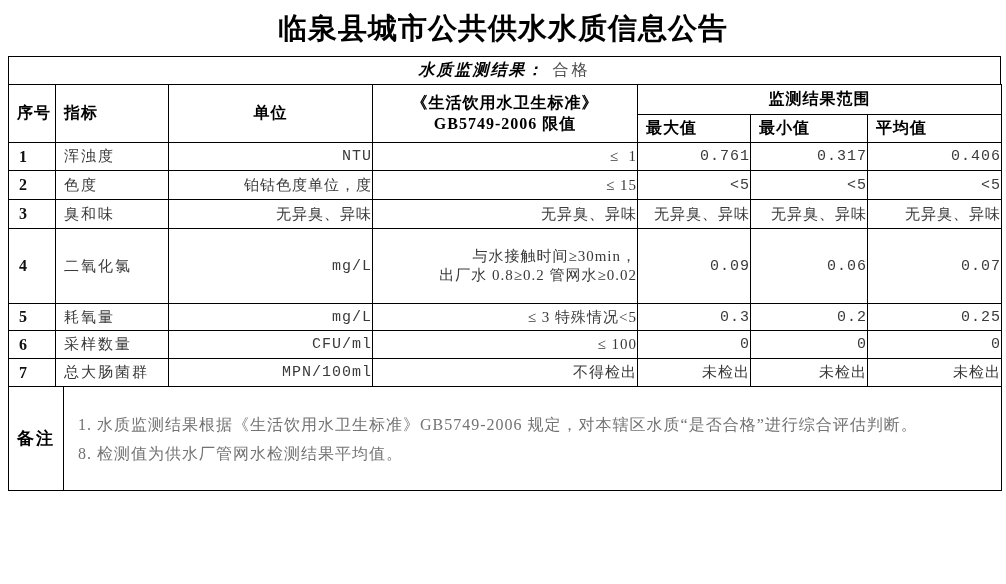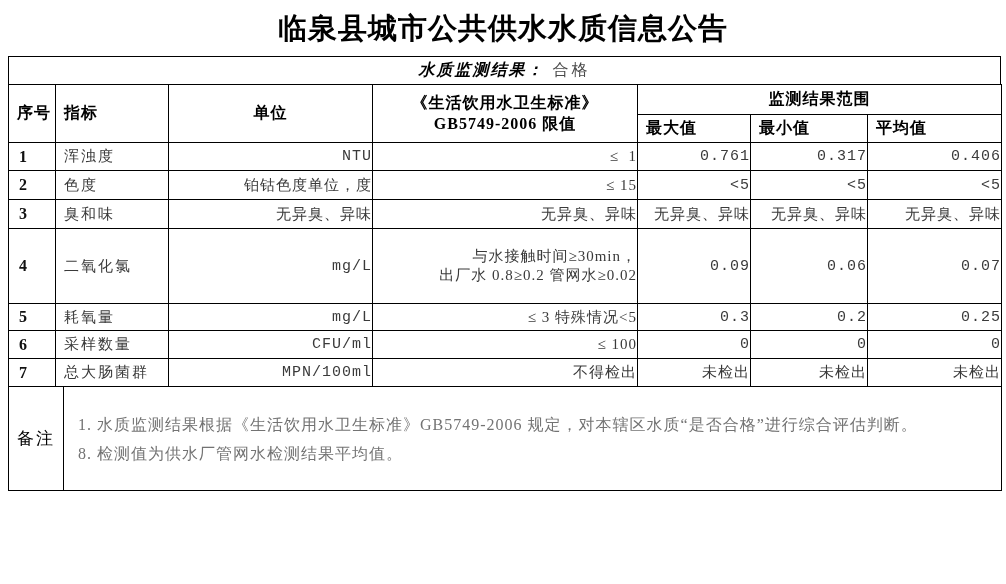--- a/index.html
+++ b/index.html
@@ -33,21 +33,21 @@
   #main thead tr:nth-child(2){height:28px;}
   #main tbody tr:nth-child(1){height:28px;}
   #main tbody tr:nth-child(2){height:29px;}
   #main tbody tr:nth-child(3){height:29px;}
   #main tbody tr:nth-child(4){height:75px;}
   #main tbody tr:nth-child(5){height:27px;}
   #main tbody tr:nth-child(6){height:28px;}
   #main tbody tr:nth-child(7){height:28px;}
   
   #remarks tr{height:104px;}
-  .rem-lab{font-weight:normal;font-size:17px;text-align:center;letter-spacing:2px;}
+  .rem-lab{font-weight:bold;font-size:17px;text-align:center;letter-spacing:2px;}
   .rem-body{font-size:16px;color:#737373;padding:6px 26px 6px 14px;letter-spacing:1px;}
   .rem-body p{margin:0;line-height:29px;}
 </style>
 </head>
 <body>
 
 <div class="page">
 
   <div class="title">临泉县城市公共供水水质信息公告</div>
 

